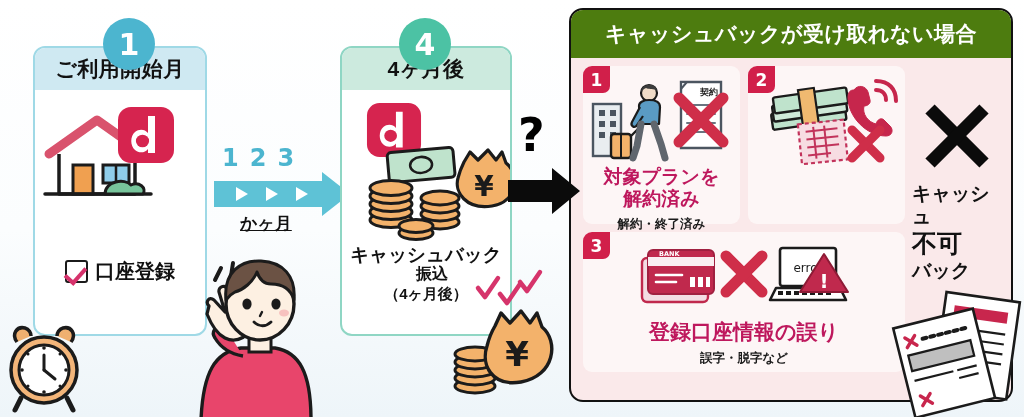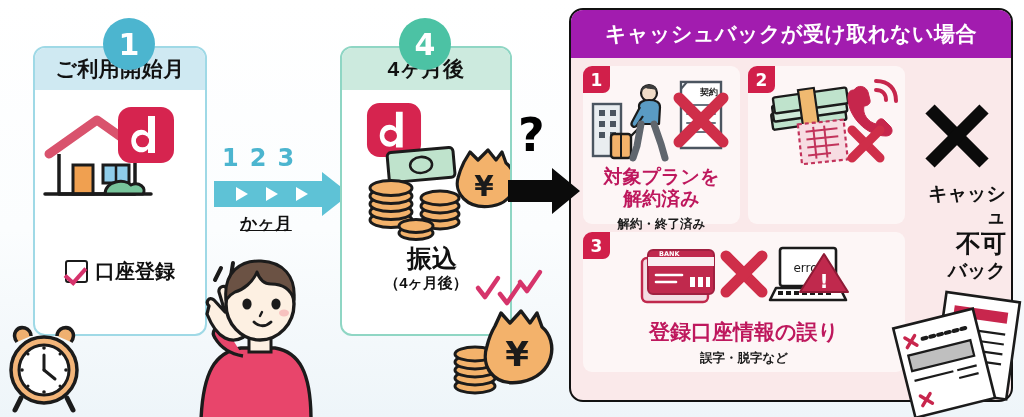--- a/index.html
+++ b/index.html
@@ -80,42 +80,42 @@
     font-family:"DejaVu Sans",sans-serif;
   }
 
   
   #panel{
     position:absolute; left:569px; top:8px; width:444px; height:394px;
     background:#fae9ea; border-radius:14px; border:2px solid #111;
     overflow:hidden;
   }
   #panel-title{
-    height:48px; background:#a21caf; color:#fff;
+    height:48px; background:#4d7c0f; color:#fff;
     display:flex; align-items:center; justify-content:center;
     font-size:21px; letter-spacing:.5px;
   }
   .reason-card{
     position:absolute; background:#fdf6f6; border-radius:9px;
   }
   .rnum{
     position:absolute; left:0; top:0; width:27px; height:27px;
     background:#d11f4a; color:#fff; font-size:17px; font-weight:bold;
     display:flex;align-items:center;justify-content:center;
     border-top-left-radius:9px; border-bottom-right-radius:7px;
     font-family:"DejaVu Sans",sans-serif;
   }
   .rtitle{ text-align:center; font-size:19px; color:#be185d; line-height:1.15; }
   .rsub{ text-align:center; font-size:12.5px; color:#1b1b1b; font-weight:bold; margin-top:6px;}
 
   .bigx{
     position:absolute; width:62px; height:62px;
   }
   .result-text{
-    position:absolute; text-align:right; font-size:19px; color:#111; line-height:1.22;
+    position:absolute; text-align:left; font-size:19px; color:#111; line-height:1.22;
   }
   .result-text .big{ font-size:25px; }
 
   svg{display:block; overflow:visible;}
 </style>
 </head>
 <body>
 
 <div id="stage">
 
@@ -234,21 +234,22 @@
         </g>
 
         <g>
           <ellipse cx="58" cy="97" rx="17" ry="6.5" fill="#f3b26b" stroke="#1b1b1b" stroke-width="3"></ellipse>
           <ellipse cx="58" cy="90" rx="17" ry="6.5" fill="#f3b26b" stroke="#1b1b1b" stroke-width="3"></ellipse>
         </g>
       </svg>
     </div>
 
     <div class="card-caption abs" style="left:0; top:196px; width:100%;">
-      <div class="jp" style="font-size:25px;padding-left:12px;">振込</div>
+      <div class="jp" style="font-size:18.5px;">キャッシュバック</div>
+      <div class="jp" style="font-size:16px;padding-left:12px;">振込</div>
       <div class="jp" style="font-size:15px;margin-top:1px;">（4ヶ月後）</div>
     </div>
   </div>
 
   <div class="abs" style="left:474px; top:272px;">
     <svg width="72" height="44" viewBox="0 0 72 44">
       <path d="M4 16 L11 25 L24 6" fill="none" stroke="#d6346b" stroke-width="4.5" stroke-linecap="round" stroke-linejoin="round"></path>
       <path d="M26 22 L33 31 L46 12" fill="none" stroke="#d6346b" stroke-width="4.5" stroke-linecap="round" stroke-linejoin="round"></path>
       <path d="M46 10 L53 19 L66 0" fill="none" stroke="#d6346b" stroke-width="4.5" stroke-linecap="round" stroke-linejoin="round"></path>
     </svg>

